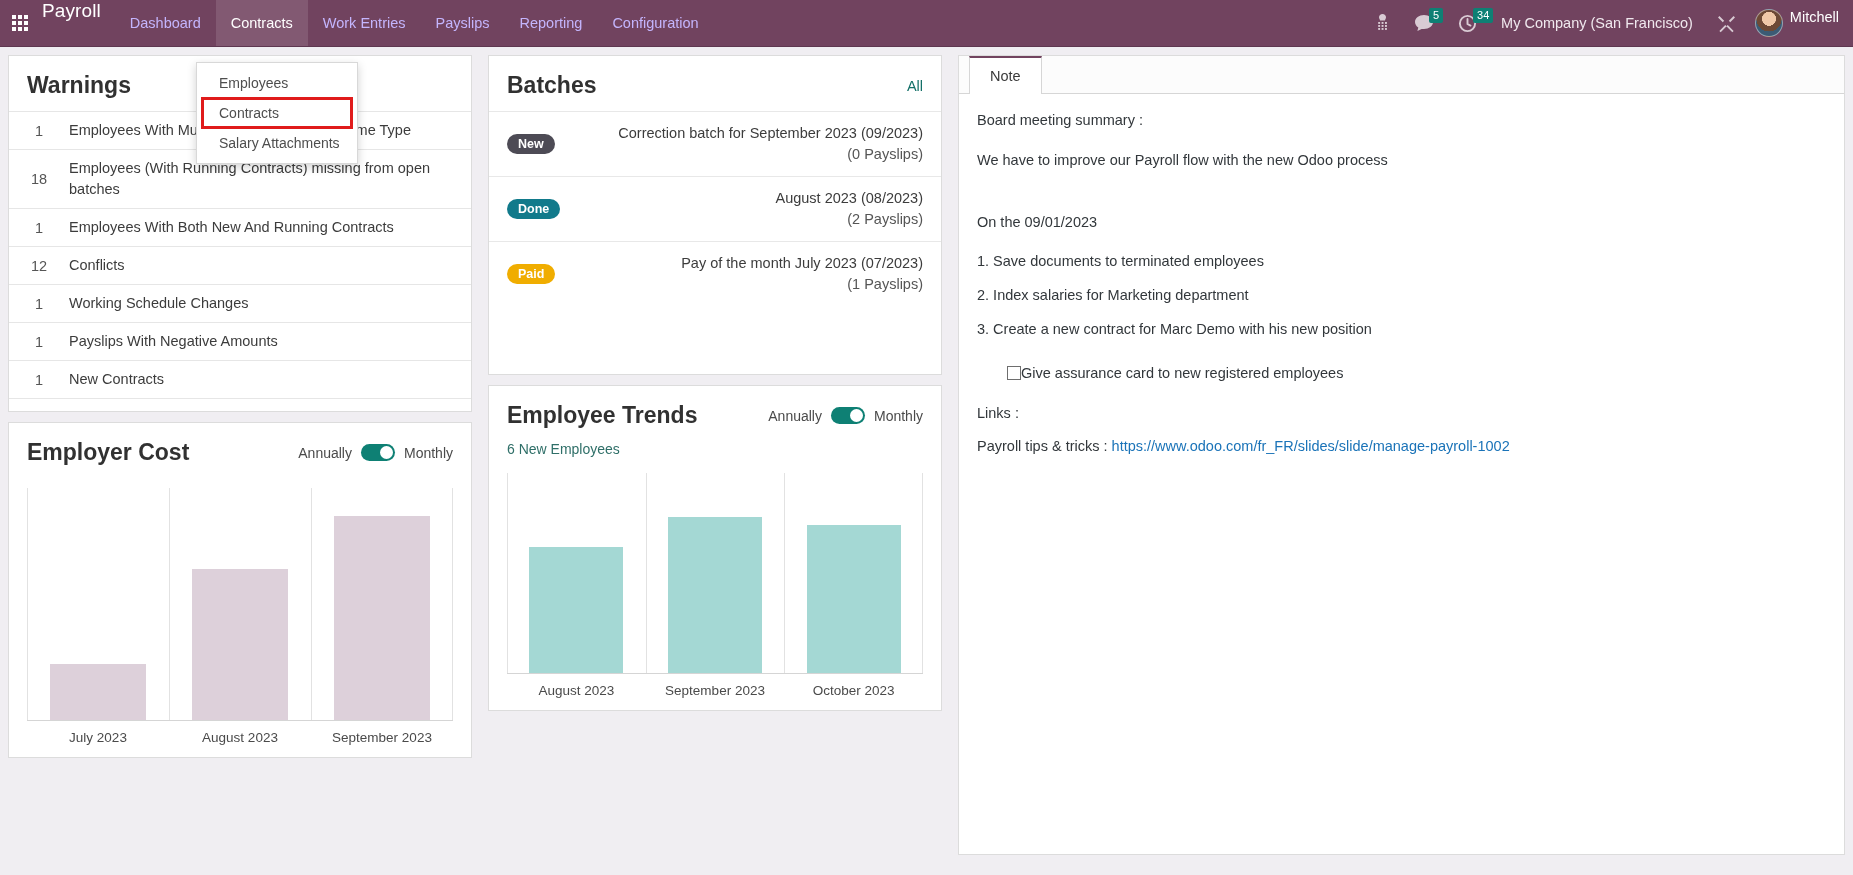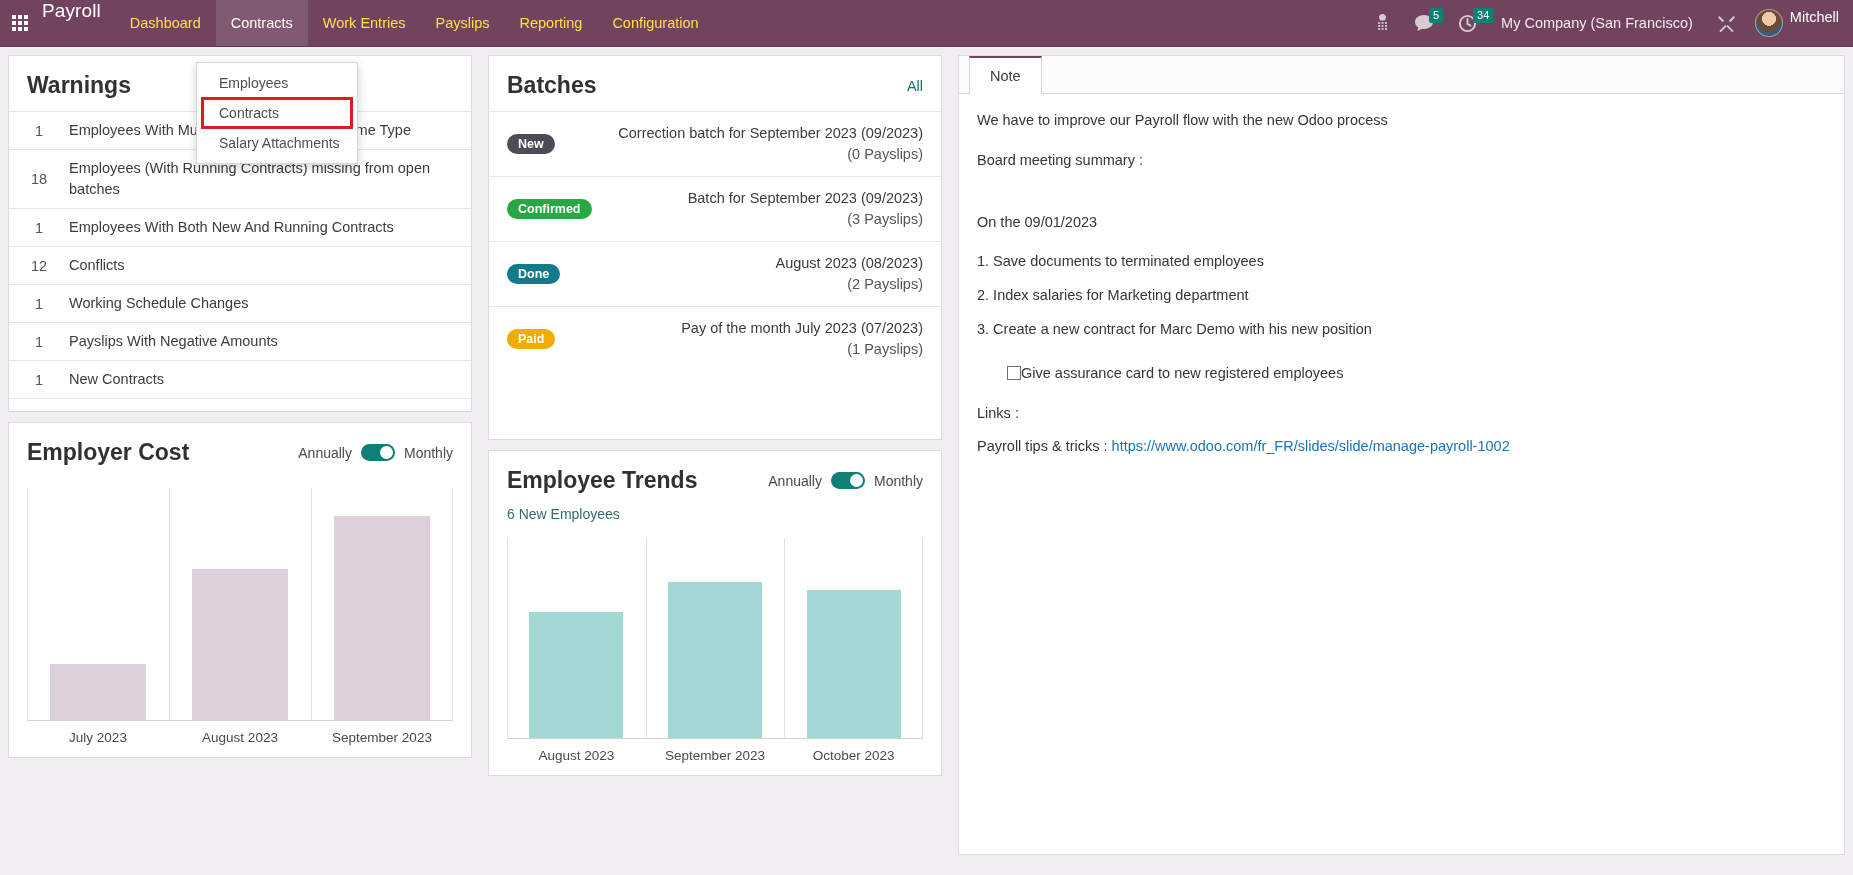--- a/index.html
+++ b/index.html
@@ -26,21 +26,21 @@
   .apps-grid .g {
     display: grid; grid-template-columns: repeat(3, 4px);
     grid-template-rows: repeat(3, 4px); gap: 2px;
   }
   .apps-grid .g i { background: #ffffff; display: block; width: 4px; height: 4px; }
   .brand {
     color: #ffffff; font-size: 19px; font-weight: 400;
     padding: 0 14px 0 2px; letter-spacing: .1px; cursor: pointer;
   }
   .nav-item {
-    color: #fde047; font-size: 14.5px; padding: 0 15px;
+    color: #c4b5fd; font-size: 14.5px; padding: 0 15px;
     height: 100%; display: flex; align-items: center;
     cursor: pointer; white-space: nowrap;
   }
   .nav-item.active { background: rgba(255,255,255,.12); color: #ffffff; }
   .nav-right {
     margin-left: auto; display: flex; align-items: center;
     height: 100%; padding-right: 4px; gap: 2px;
   }
   .nav-ico {
     position: relative; padding: 0 11px; height: 100%;
@@ -386,27 +386,20 @@
         <div class="all-link">All</div>
       </div>
       <div class="batch-row">
         <span class="state" style="background:#4d4b55">New</span>
         <div class="batch-txt">
           <div>Correction batch for September 2023 (09/2023)</div>
           <div class="batch-sub">(0 Payslips)</div>
         </div>
       </div>
       <div class="batch-row">
-        <span class="state" style="background:#28a745">Confirmed</span>
-        <div class="batch-txt">
-          <div>Batch for September 2023 (09/2023)</div>
-          <div class="batch-sub">(3 Payslips)</div>
-        </div>
-      </div>
-      <div class="batch-row">
         <span class="state" style="background:#117a8b">Done</span>
         <div class="batch-txt">
           <div>August 2023 (08/2023)</div>
           <div class="batch-sub">(2 Payslips)</div>
         </div>
       </div>
       <div class="batch-row">
         <span class="state" style="background:#f0ad00">Paid</span>
         <div class="batch-txt">
           <div>Pay of the month July 2023 (07/2023)</div>
@@ -446,22 +439,22 @@
       </div>
     </div>
   </div>
 
   <div class="col col-3">
     <div class="note-card">
       <div class="tabs">
         <div class="tab active">Note</div>
       </div>
       <div class="note-body">
+        <div class="note-line">Board meeting summary :</div>
         <div class="note-line">We have to improve our Payroll flow with the new Odoo process</div>
-        <div class="note-line">Board meeting summary :</div>
         <div class="note-spacer"></div>
         <div class="note-line">On the 09/01/2023</div>
         <div class="note-line tight">1. Save documents to terminated employees</div>
         <div class="note-line tight">2. Index salaries for Marketing department</div>
         <div class="note-line tight">3. Create a new contract for Marc Demo with his new position</div>
         <div class="note-check">
           <span class="cbox"></span>
           <span>Give assurance card to new registered employees</span>
         </div>
         <div class="note-line tight">Links :</div>

